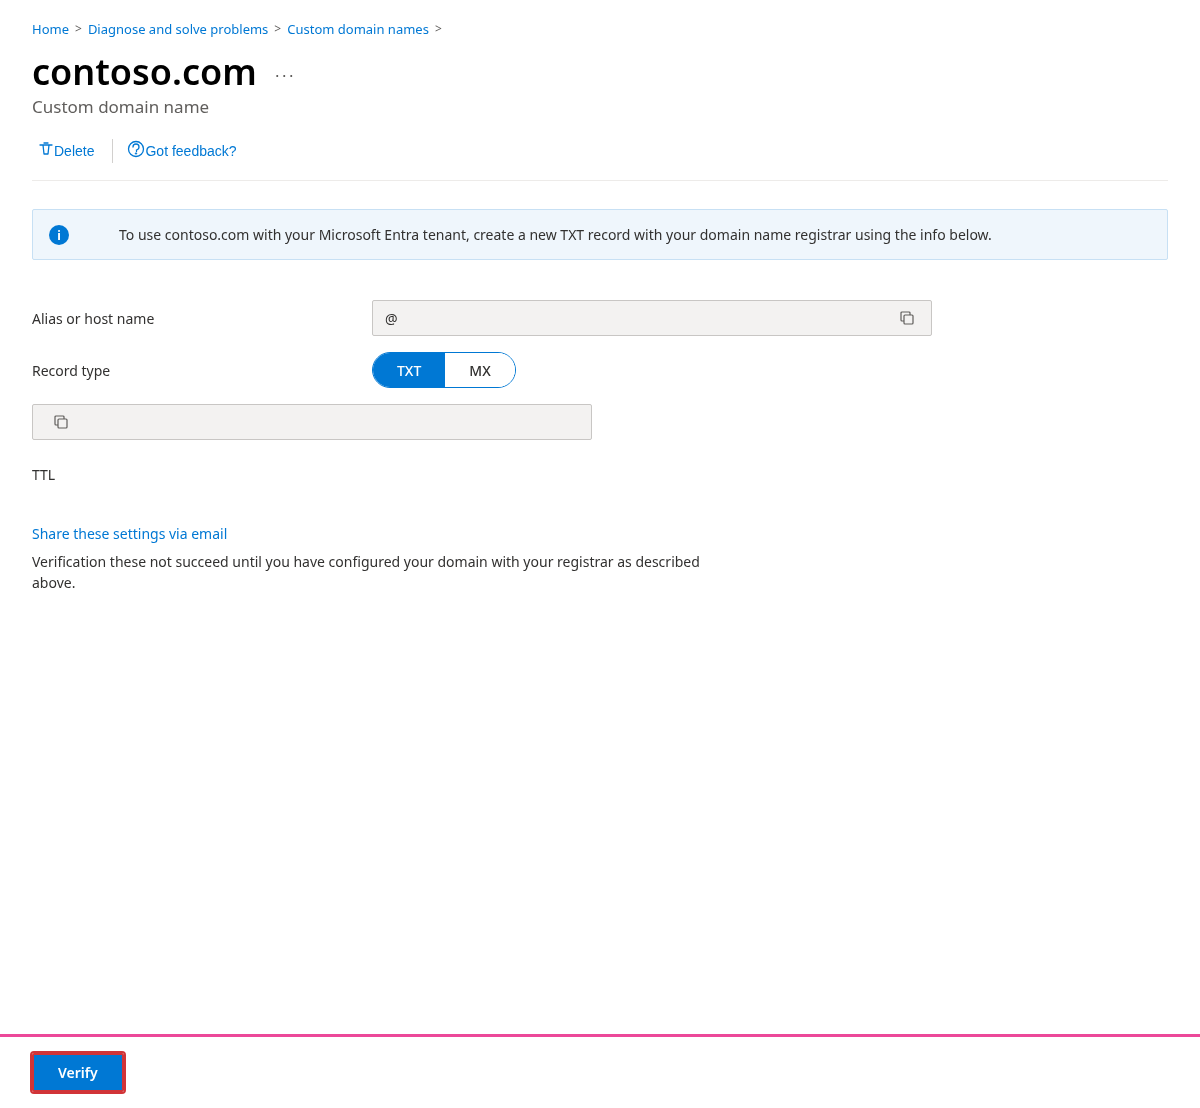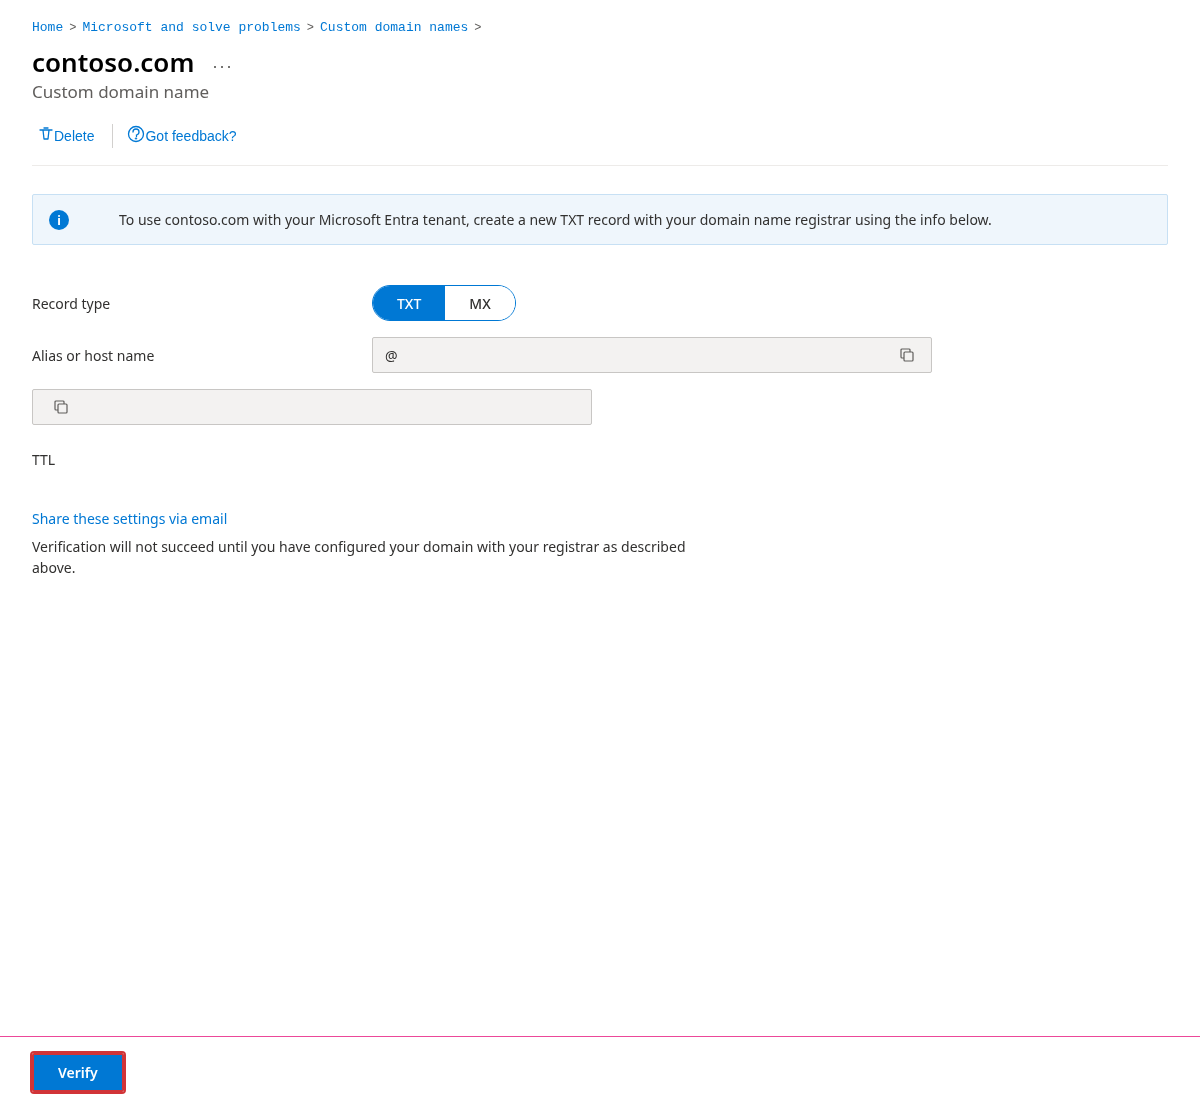--- a/index.html
+++ b/index.html
@@ -17,27 +17,25 @@
       min-height: 1108px;
     }
 
     .page-container {
       padding: 20px 32px 0 32px;
     }
 
     
     .breadcrumb {
       display: flex;
-      align-items: center;
       gap: 6px;
       font-size: 13px;
       color: #605e5c;
       margin-bottom: 12px;
       flex-wrap: wrap;
-      font-family: Liberation Mono, monospace;
     }
 
     .breadcrumb-item-link {
       color: #0078d4;
       text-decoration: none;
       cursor: pointer;
     }
 
     .breadcrumb-separator {
       color: #605e5c;
@@ -49,21 +47,21 @@
       margin-bottom: 8px;
     }
 
     .page-title-row {
       display: flex;
       align-items: center;
       gap: 12px;
     }
 
     .page-title {
-      font-size: 26px;
+      font-size: 36px;
       font-weight: 600;
       color: #000000;
       line-height: 1.2;
     }
 
     .ellipsis-button {
       color: #605e5c;
       font-size: 18px;
       cursor: pointer;
       letter-spacing: 2px;
@@ -273,21 +271,21 @@
       max-width: 700px;
     }
 
     
     .bottom-bar {
       position: fixed;
       bottom: 0;
       left: 0;
       right: 0;
       background: #ffffff;
-      border-top: 1px solid #ec4899;
+      border-top: 3px solid #ec4899;
       padding: 16px 32px;
       display: flex;
       align-items: center;
     }
 
     .verify-btn {
       background: #0078d4;
       color: #ffffff;
       border: 2px solid #d13438;
       border-radius: 2px;
@@ -316,21 +314,21 @@
     }
   </style>
 </head>
 <body>
 
 <div class="page-container">
 
   <nav class="breadcrumb">
     <a class="breadcrumb-item-link">Home</a>
     <span class="breadcrumb-separator">&gt;</span>
-    <a class="breadcrumb-item-link">Microsoft and solve problems</a>
+    <a class="breadcrumb-item-link">Diagnose and solve problems</a>
     <span class="breadcrumb-separator">&gt;</span>
     <a class="breadcrumb-item-link">Custom domain names</a>
     <span class="breadcrumb-separator">&gt;</span>
   </nav>
 
   <div class="page-header">
     <div class="page-title-row">
       <h1 class="page-title">contoso.com</h1>
       <button class="ellipsis-button">...</button>
     </div>
@@ -362,65 +360,65 @@
   <hr class="hr">
 
   <div class="info-banner">
     <div class="info-icon">i</div>
     <div class="info-text">To use contoso.com with your Microsoft Entra tenant, create a new TXT record with your domain name registrar using the info below.</div>
   </div>
 
   <div class="form-section">
 
     <div class="form-row">
-      <div class="form-label">Record type</div>
-      <div class="form-control-area">
-        <div class="record-type-toggle">
-          <div class="toggle-option active">TXT</div>
-          <div class="toggle-option inactive">MX</div>
-        </div>
-      </div>
-    </div>
-
-    <div class="form-row">
       <div class="form-label">Alias or host name</div>
       <div class="form-control-area">
         <div class="readonly-field-wrapper">
           <input class="readonly-field-value" type="text" readonly="" value="@" style="">
           <button class="copy-btn" title="Copy">
             <svg class="copy-icon-svg" viewBox="0 0 16 16" fill="none">
               <rect x="5" y="5" width="9" height="9" rx="1" stroke="#605e5c" stroke-width="1.2"></rect>
               <path d="M11 5V3a1 1 0 0 0-1-1H3a1 1 0 0 0-1 1v7a1 1 0 0 0 1 1h2" stroke="#605e5c" stroke-width="1.2"></path>
             </svg>
           </button>
         </div>
       </div>
     </div>
 
     <div class="form-row">
+      <div class="form-label">Record type</div>
+      <div class="form-control-area">
+        <div class="record-type-toggle">
+          <div class="toggle-option active">TXT</div>
+          <div class="toggle-option inactive">MX</div>
+        </div>
+      </div>
+    </div>
+
+    <div class="form-row">
       <div class="form-control-area">
         <div class="readonly-field-wrapper">
           <button class="copy-btn" title="Copy">
             <svg class="copy-icon-svg" viewBox="0 0 16 16" fill="none">
               <rect x="5" y="5" width="9" height="9" rx="1" stroke="#605e5c" stroke-width="1.2"></rect>
               <path d="M11 5V3a1 1 0 0 0-1-1H3a1 1 0 0 0-1 1v7a1 1 0 0 0 1 1h2" stroke="#605e5c" stroke-width="1.2"></path>
             </svg>
           </button>
         </div>
       </div>
     </div>
 
     <div class="form-row">
       <div class="form-label">TTL</div>
     </div>
 
   </div>
 
   <div style="margin-top: 8px;">
     <a class="share-link">Share these settings via email</a>
-    <div class="verification-note">Verification will not succeed until you have configured your domain with your registrar as described above.</div>
+    <div class="verification-note">Verification these not succeed until you have configured your domain with your registrar as described above.</div>
   </div>
 
 </div>
 
 <div class="bottom-bar">
   <button class="verify-btn">Verify</button>
 </div>
 
 </body></html>

